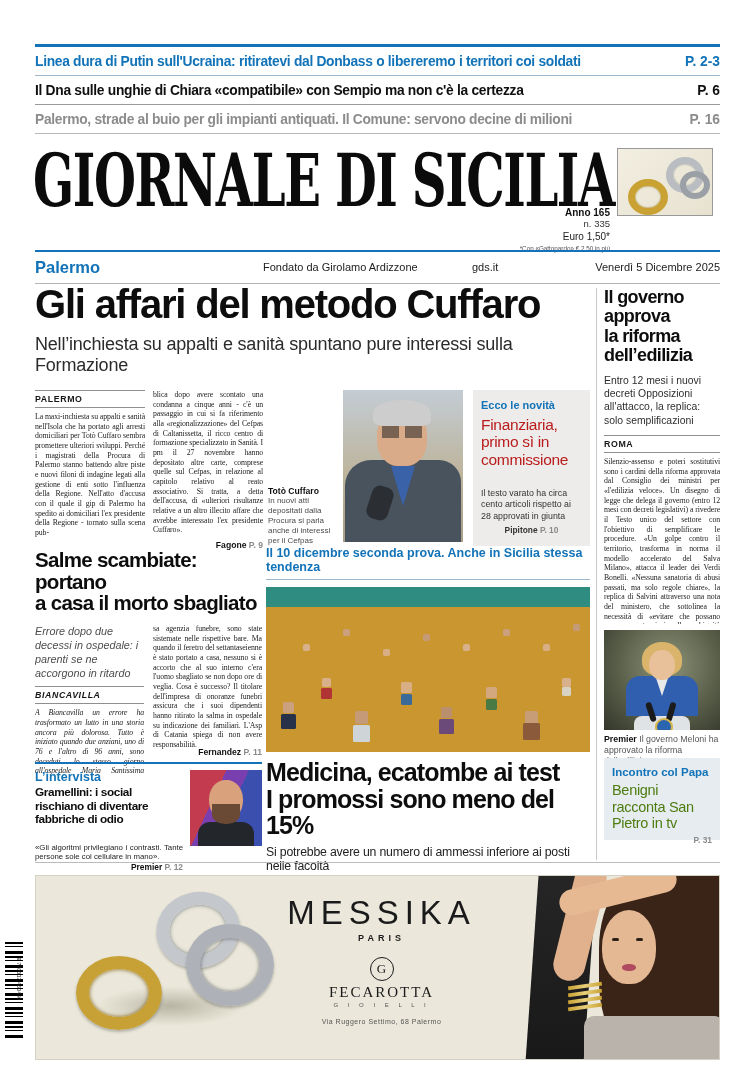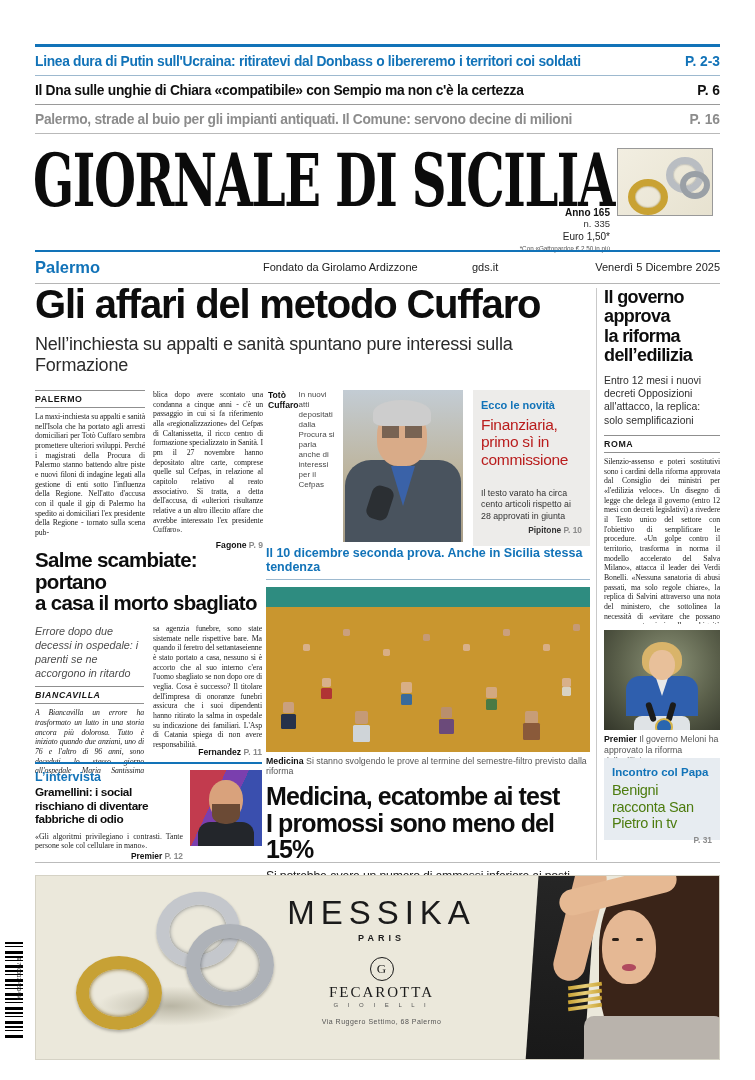--- a/index.html
+++ b/index.html
@@ -46,38 +46,38 @@
   .bluek{color:#1273b8;font-weight:700;}
   .vrule{position:absolute;left:596px;top:288px;width:1px;height:572px;background:#c9c9c9;}
   .hrule-bottom{position:absolute;left:35px;top:862px;width:685px;height:1px;background:#bbb;}
   
   .lead{position:absolute;left:35px;top:284px;width:560px;}
   .lead h2{margin:0;font-size:40px;font-weight:700;letter-spacing:-1.2px;color:#0d0d0d;line-height:1.0;}
   .lead .stand{font-size:18px;color:#2b2b2b;margin-top:10px;letter-spacing:-0.2px;}
   .lead-row{display:flex;margin-top:14px;}
   .lcol{width:110px;height:160px;overflow:hidden;position:relative;}
   .lcol+.lcol{margin-left:8px;}
-  .lead-capcol{width:70px;margin-left:5px;display:flex;flex-direction:row;justify-content:flex-end;height:156px;}
+  .lead-capcol{width:70px;margin-left:5px;display:flex;flex-direction:column;justify-content:flex-end;height:156px;}
   .cap-title{font-weight:700;font-size:8.6px;color:#111;}
   .cap-body{font-size:8px;color:#4a4a4a;line-height:1.25;}
   .photo-cuffaro{width:120px;height:152px;margin-left:5px;position:relative;overflow:hidden;
     background:linear-gradient(180deg,#c3ccd4 0%,#bdb49c 55%,#a99e88 100%);}
   .cf-head{position:absolute;left:34px;top:18px;width:50px;height:58px;background:#d9ab88;border-radius:46% 46% 42% 42%;}
   .cf-hair{position:absolute;left:30px;top:10px;width:58px;height:26px;background:#cdcdcd;border-radius:50% 50% 20% 20%;}
   .cf-glass{position:absolute;left:39px;top:36px;width:40px;height:12px;
     border-left:17px solid rgba(40,40,40,0.55);border-right:17px solid rgba(40,40,40,0.55);box-sizing:border-box;}
   .cf-jacket{position:absolute;left:2px;top:70px;width:116px;height:82px;background:#49535e;border-radius:26px 22px 0 0;}
   .cf-shirt{position:absolute;left:48px;top:76px;width:24px;height:40px;background:#3a62a8;
     clip-path:polygon(0 0,100% 0,50% 100%);}
   .cf-mic{position:absolute;left:26px;top:96px;width:22px;height:34px;background:#2b2f33;border-radius:8px;transform:rotate(18deg);}
   .fin-box{width:117px;height:156px;margin-left:10px;background:#edecea;padding:9px 8px;box-sizing:border-box;position:relative;}
   .fin-box .bk{font-size:11px;margin-bottom:5px;}
   .fin-title{font-size:15.5px;font-weight:400;color:#b91c1c;line-height:1.12;letter-spacing:-0.3px;}
   .fin-body{position:absolute;left:8px;right:8px;bottom:10px;font-size:8.8px;color:#333;line-height:1.3;}
-  .fin-byline{text-align:right;font-weight:700;font-size:8.4px;margin-top:3px;}
+  .fin-byline{text-align:center;font-weight:700;font-size:8.4px;margin-top:3px;}
   .fin-byline .pg{color:#8a8a8a;}
   
   .salme{position:absolute;left:35px;top:549px;width:227px;}
   .salme h3{margin:0;font-size:20.5px;font-weight:800;letter-spacing:-0.7px;line-height:1.06;color:#0d0d0d;}
   .salme-row{display:flex;margin-top:10px;}
   .scol{width:109px;position:relative;}
   .scol+.scol{margin-left:9px;}
   .scol1-h{height:150px;overflow:hidden;font-style:italic;}
   .scol2-h{height:133px;overflow:hidden;position:relative;}
   .salme .stand{font-size:10.8px;color:#4d4d4d;line-height:1.3;margin-bottom:6px;}
@@ -101,21 +101,21 @@
   .med-cap{margin-top:4px;font-size:8.8px;color:#555;}
   .med-cap b{color:#111;}
   .medicina h3{margin:7px 0 0 0;font-size:25px;font-weight:800;letter-spacing:-0.9px;line-height:1.06;color:#0d0d0d;}
   .medicina .stand{margin-top:6px;font-size:12.3px;color:#222;letter-spacing:-0.2px;}
   .med-pg{text-align:right;font-weight:700;font-size:8.6px;color:#8a8a8a;margin-top:2px;}
   
   .intervista{position:absolute;left:35px;top:762px;width:227px;border-top:2px solid #1273b8;padding-top:6px;display:flex;}
   .int-text{width:148px;position:relative;height:90px;}
   .int-k{font-size:12.5px;margin-bottom:2px;}
   .int-title{font-size:11.8px;font-weight:800;letter-spacing:-0.4px;line-height:1.15;color:#0d0d0d;}
-  .int-body{font-family:Liberation Serif, serif;font-size:7.8px;line-height:1.25;text-align:justify;color:#1c1c1c;margin-top:5px;}
+  .int-body{font-family:Liberation Sans, sans-serif;font-size:7.8px;line-height:1.25;text-align:justify;color:#1c1c1c;margin-top:16px;}
   .int-byline{text-align:right;font-weight:700;font-size:8.4px;}
   .int-byline .pg{color:#8a8a8a;}
   .photo-gram{width:72px;height:76px;margin-left:7px;position:relative;overflow:hidden;
     background:linear-gradient(115deg,#c23b4e 0 34%,#7a3fae 34% 55%,#3a4fae 55% 100%);}
   .gr-head{position:absolute;left:19px;top:10px;width:34px;height:40px;background:#d9a27c;border-radius:48%;}
   .gr-beard{position:absolute;left:22px;top:34px;width:28px;height:20px;background:#6b4a35;border-radius:0 0 46% 46%;}
   .gr-body{position:absolute;left:8px;top:52px;width:56px;height:24px;background:#23262b;border-radius:12px 12px 0 0;}
   
   .side{position:absolute;left:604px;top:288px;width:116px;height:336px;overflow:hidden;}
   .side h3{margin:0;font-size:18px;font-weight:800;letter-spacing:-0.6px;line-height:1.08;color:#0d0d0d;}
@@ -282,24 +282,20 @@
     </div>
   </div>
 
   <div class="medicina">
     <div class="med-kicker bluek">Il 10 dicembre seconda prova. Anche in Sicilia stessa tendenza</div>
     <div class="med-photo">
       <div class="med-wall"></div>
       <div class="med-heads"></div>
       <div class="med-shirts"></div>
     </div>
-    <div class="med-cap">
-      <b>Medicina</b>
-      <span>Si stanno svolgendo le prove al termine del semestre-filtro previsto dalla riforma</span>
-    </div>
     <h3><span>Medicina, ecatombe ai test</span><br><span>I promossi sono meno del 15%</span></h3>
     <div class="stand">Si potrebbe avere un numero di ammessi inferiore ai posti nelle facoltà</div>
     <div class="med-pg">P. 10</div>
   </div>
 
   <div class="intervista">
     <div class="int-text">
       <div class="int-k bluek">L’intervista</div>
       <div class="int-title">Gramellini: i social rischiano di diventare fabbriche di odio</div>
       <div class="int-body">«Gli algoritmi privilegiano i contrasti. Tante persone sole col cellulare in mano».</div>

